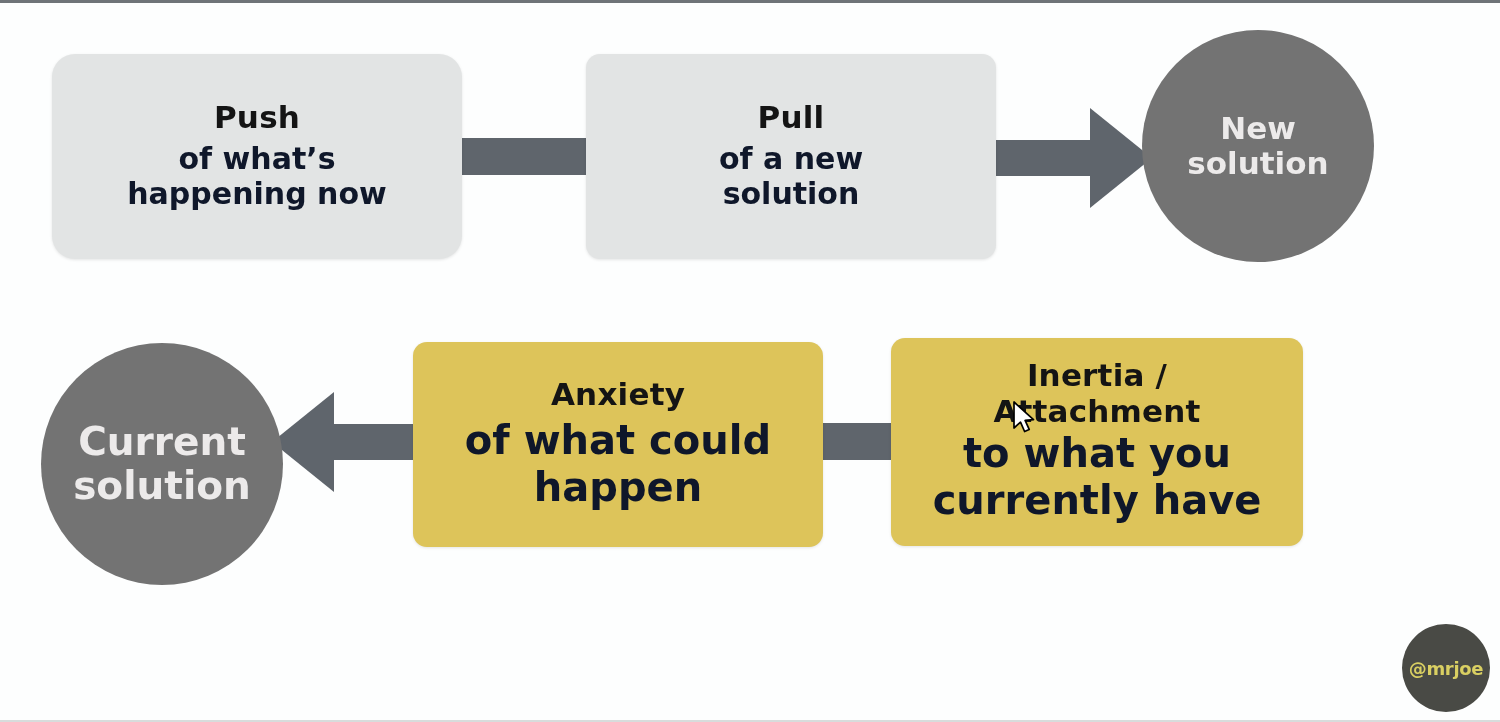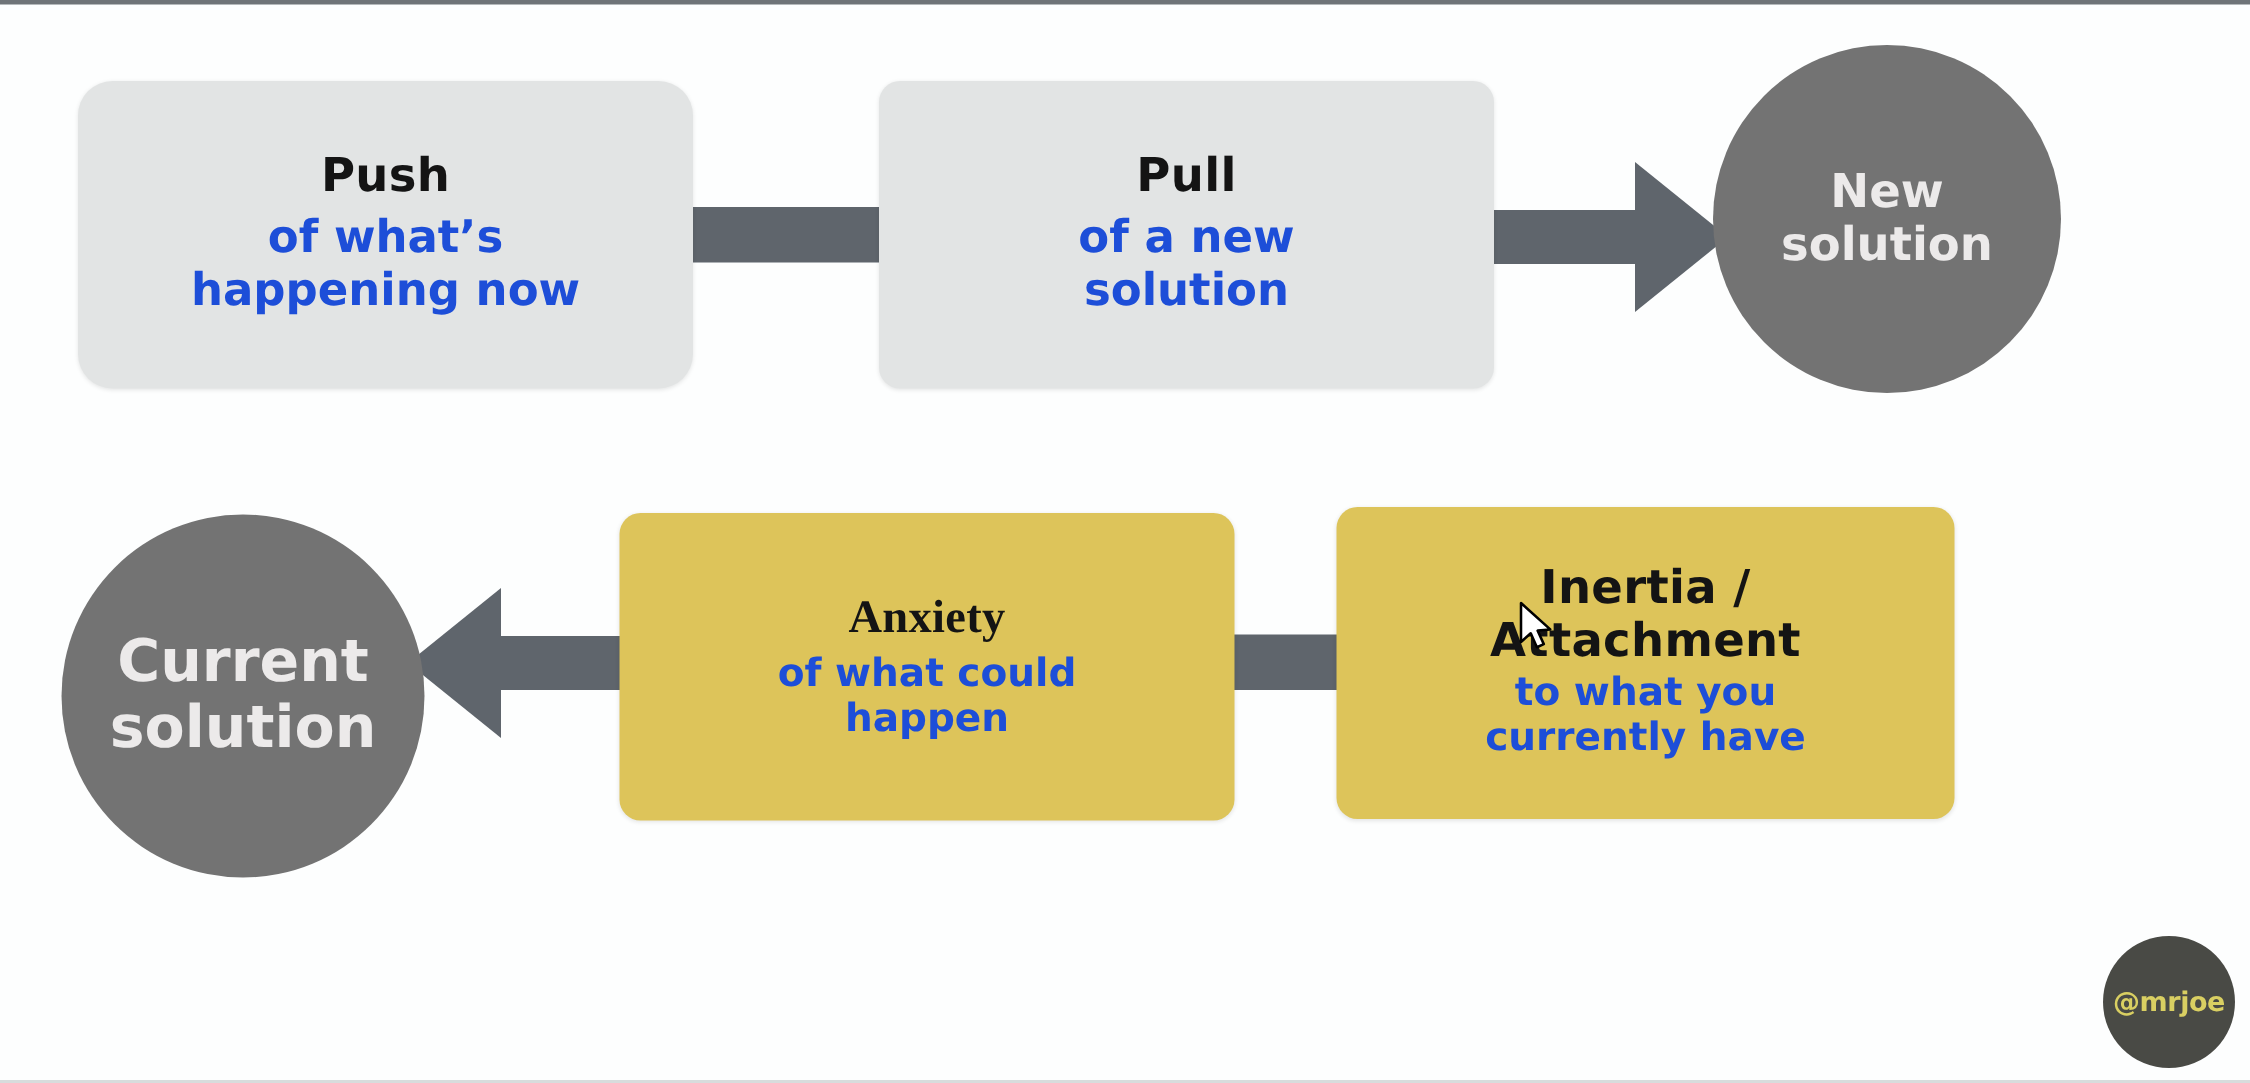--- a/index.html
+++ b/index.html
@@ -55,21 +55,21 @@
   }
 
   .title-line {
     font-weight: bold;
     color: #141414;
     letter-spacing: 0.2px;
     line-height: 1.08;
   }
   .sub-line {
     font-weight: bold;
-    color: #1d4ed8;
+    color: #0f172a;
     line-height: 1.18;
   }
 
   
   .circle {
     position: absolute;
     border-radius: 50%;
     background: #737373;
     display: flex;
     align-items: center;
@@ -141,22 +141,22 @@
   #circle-new { left: 1142px; top: 30px; width: 232px; height: 232px; font-size: 31px; }
 
   #box-anxiety { left: 413px; top: 342px; width: 410px; height: 205px; padding: 6px 14px; }
   #box-inertia { left: 891px; top: 338px; width: 412px; height: 208px; padding: 6px 2px; }
   #circle-current { left: 41px; top: 343px; width: 242px; height: 242px; font-size: 39px; }
 
   #box-push .title-line, #box-pull .title-line { font-size: 31px; margin-bottom: 6px; }
   #box-push .sub-line,  #box-pull .sub-line   { font-size: 30px; }
 
   #box-anxiety .title-line, #box-inertia .title-line { font-size: 31px; }
-  #box-anxiety .sub-line,  #box-inertia .sub-line   { font-size: 26px; }
-  #box-anxiety .title-line { margin-bottom: 6px; font-family: Liberation Serif, serif; }
+  #box-anxiety .sub-line,  #box-inertia .sub-line   { font-size: 40px; }
+  #box-anxiety .title-line { margin-bottom: 6px; }
   #box-inertia .title-line { margin-bottom: 2px; }
 
   
   #bar-push-pull  { left: 462px; top: 138px; width: 126px; height: 37px; }
   #shaft-pull-new { left: 996px; top: 140px; width: 100px; height: 36px; }
   #head-pull-new  { left: 1090px; top: 108px; }
 
   #bar-anx-inertia { left: 822px; top: 423px; width: 72px; height: 37px; }
   #shaft-cur-anx   { left: 330px; top: 424px; width: 88px; height: 36px; }
   #head-cur-anx    { left: 272px; top: 392px; }

